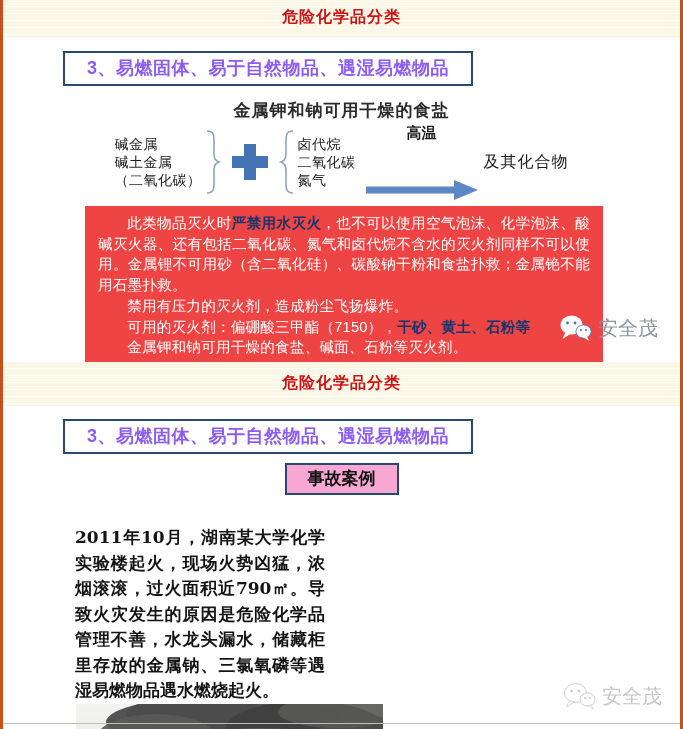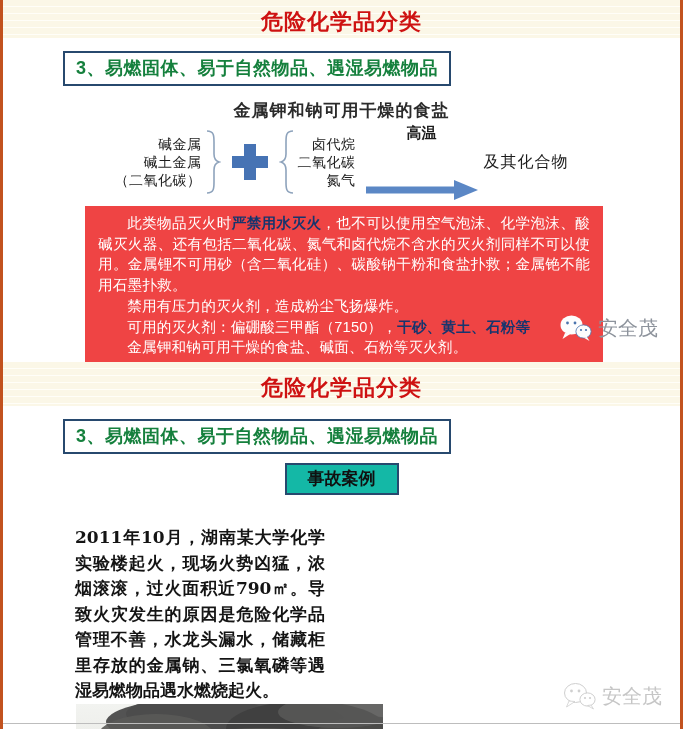--- a/index.html
+++ b/index.html
@@ -13,55 +13,55 @@
   .panel { position:absolute; left:0; right:0; }
   .panel-1 { top:0; height:358px; }
   .panel-2 { top:362px; height:358px; }
   .title-band {
     background:repeating-linear-gradient(180deg,#fbf7e7 0px,#fbf7e7 6px,#fffef8 6px,#fffef8 7px);
     text-align:center;
   }
   .band-1 { height:38px; padding-top:7px; }
   .band-2 { height:44px; padding-top:11px; }
   .slide-title {
-    font-size:22px; font-weight:bold; color:#ce1212; letter-spacing:1px;
+    font-size:16px; font-weight:bold; color:#ce1212; letter-spacing:1px;
     display:inline-block;
     font-family:Liberation Serif, serif;
   }
   .section-box {
     display:inline-block; margin:13px 0 0 60px; background:#ffffff;
-    border:2px solid #27496e; padding:3px 11px 4px;
-    font-size:18px; font-weight:bold; color:#15803d; letter-spacing:.5px;
+    border:2px solid #27496e; padding:3px 22px 4px;
+    font-size:18px; font-weight:bold; color:#8b5cf6; letter-spacing:.5px;
   }
   .subtitle { text-align:center; margin-top:13px; font-size:17px; font-weight:bold; color:#2b2b2b; letter-spacing:1px; }
   .diagram {
     display:flex; align-items:center; justify-content:center;
     margin-top:4px; height:72px; font-size:14px; color:#1c1c1c;
   }
-  .dg-group { text-align:right; line-height:1.3; letter-spacing:.5px; }
+  .dg-group { text-align:left; line-height:1.3; letter-spacing:.5px; }
   .dg-brace { margin:0 3px; display:block; }
   .dg-plus { margin:0 6px; display:block; }
   .arrow-wrap { display:flex; flex-direction:column; align-items:center; margin-left:10px;gap:36px; }
   .arrow-label { font-size:15px; font-weight:bold; color:#1c1c1c; margin-bottom:1px; }
   .dg-result { font-size:16px; margin-left:6px; color:#1c1c1c; letter-spacing:1px; }
   .info-box {
     margin:8px 0 0 82px; width:518px; background:#ef4444; color:#ffffff;
     padding:7px 13px 9px; font-size:14.6px; line-height:1.42; text-align:justify;
     letter-spacing:.2px;
   }
   .info-box p { text-indent:2em; }
   .info-box .hl { color:#16356e; font-weight:bold; }
   .watermark { position:absolute; display:flex; align-items:center; gap:5px; }
   .wm-1 { top:314px; left:556px; }
   .wm-1 .wm-label { color:#8d939c; font-size:20px; }
   .wm-2 { top:320px; left:560px; }
   .wm-2 .wm-label { color:#c6c6c6; font-size:20px; }
   .badge-row { text-align:center; margin-top:9px; }
   .badge {
-    display:inline-block; background:#14b8a6; border:2px solid #27496e;
+    display:inline-block; background:#f9a8d4; border:2px solid #27496e;
     padding:2px 21px 3px; font-size:17px; font-weight:bold; color:#101010;text-align:center;
   }
   .case-row { display:flex; margin:20px 0 0 72px;flex-direction:column; }
   .case-text {
     width:250px; margin-top:10px;
     font-family:"DejaVu Serif","Liberation Serif",serif; font-weight:bold;
     font-size:17px; line-height:1.5; color:#141414; text-align:justify;
   }
   .case-photo { width:307px; height:173px; margin-left:1px; display:block; }
   .bottom-rule { position:absolute; left:0; right:0; bottom:5px; height:1px; background:#bdbdbd; }

